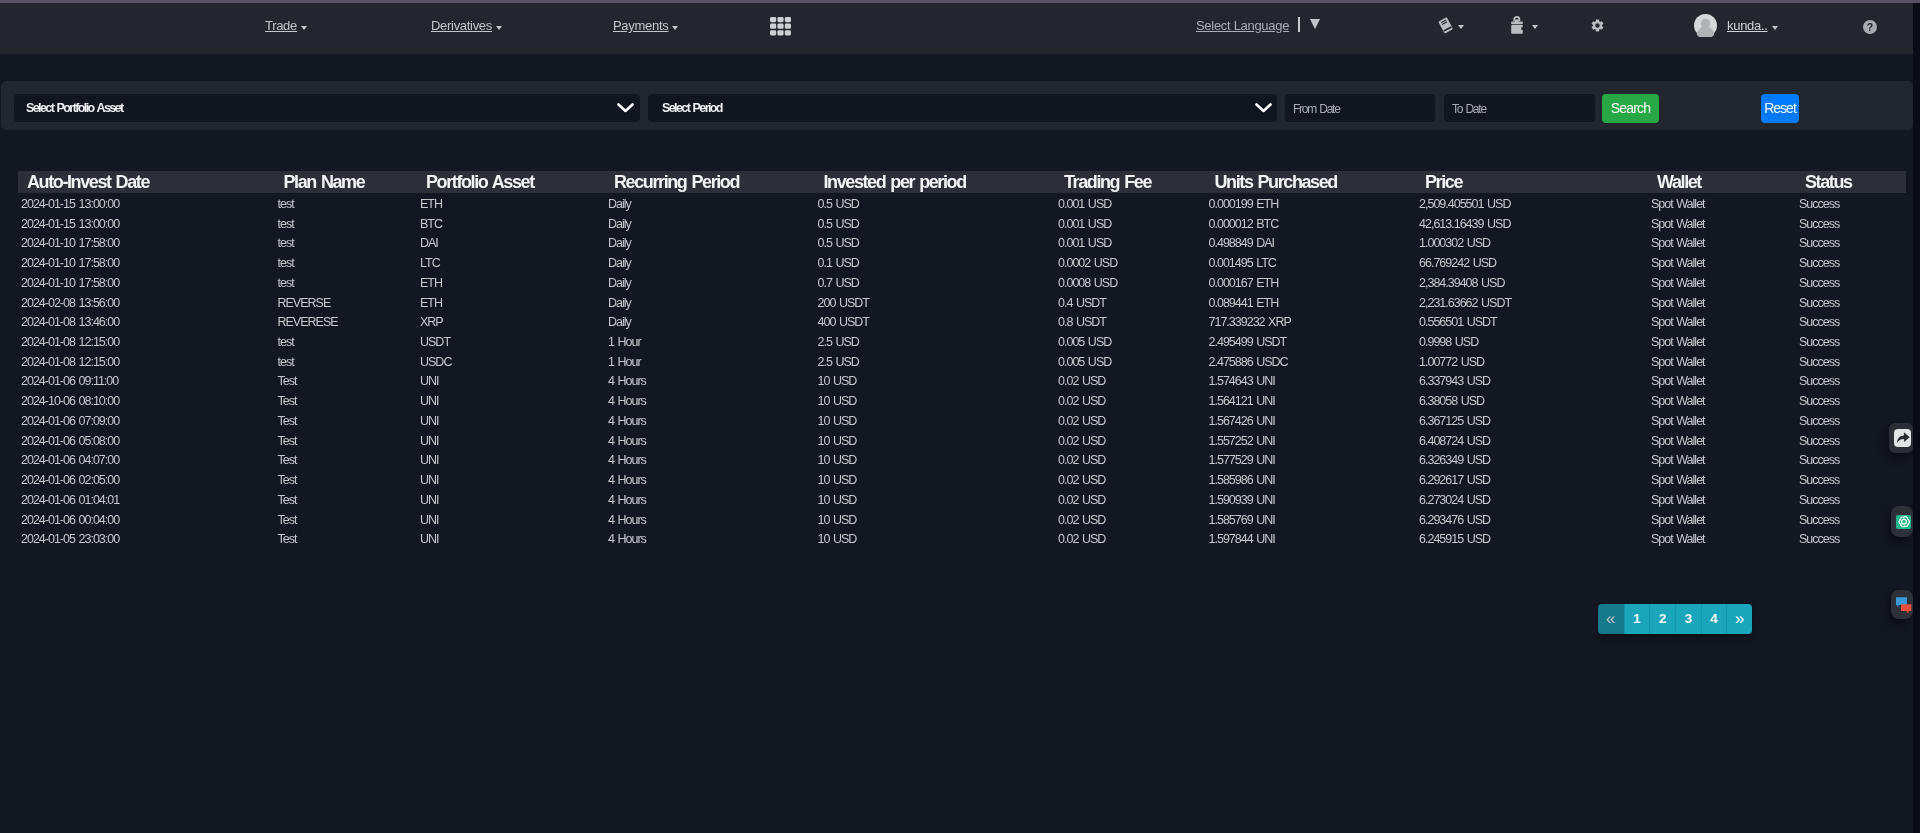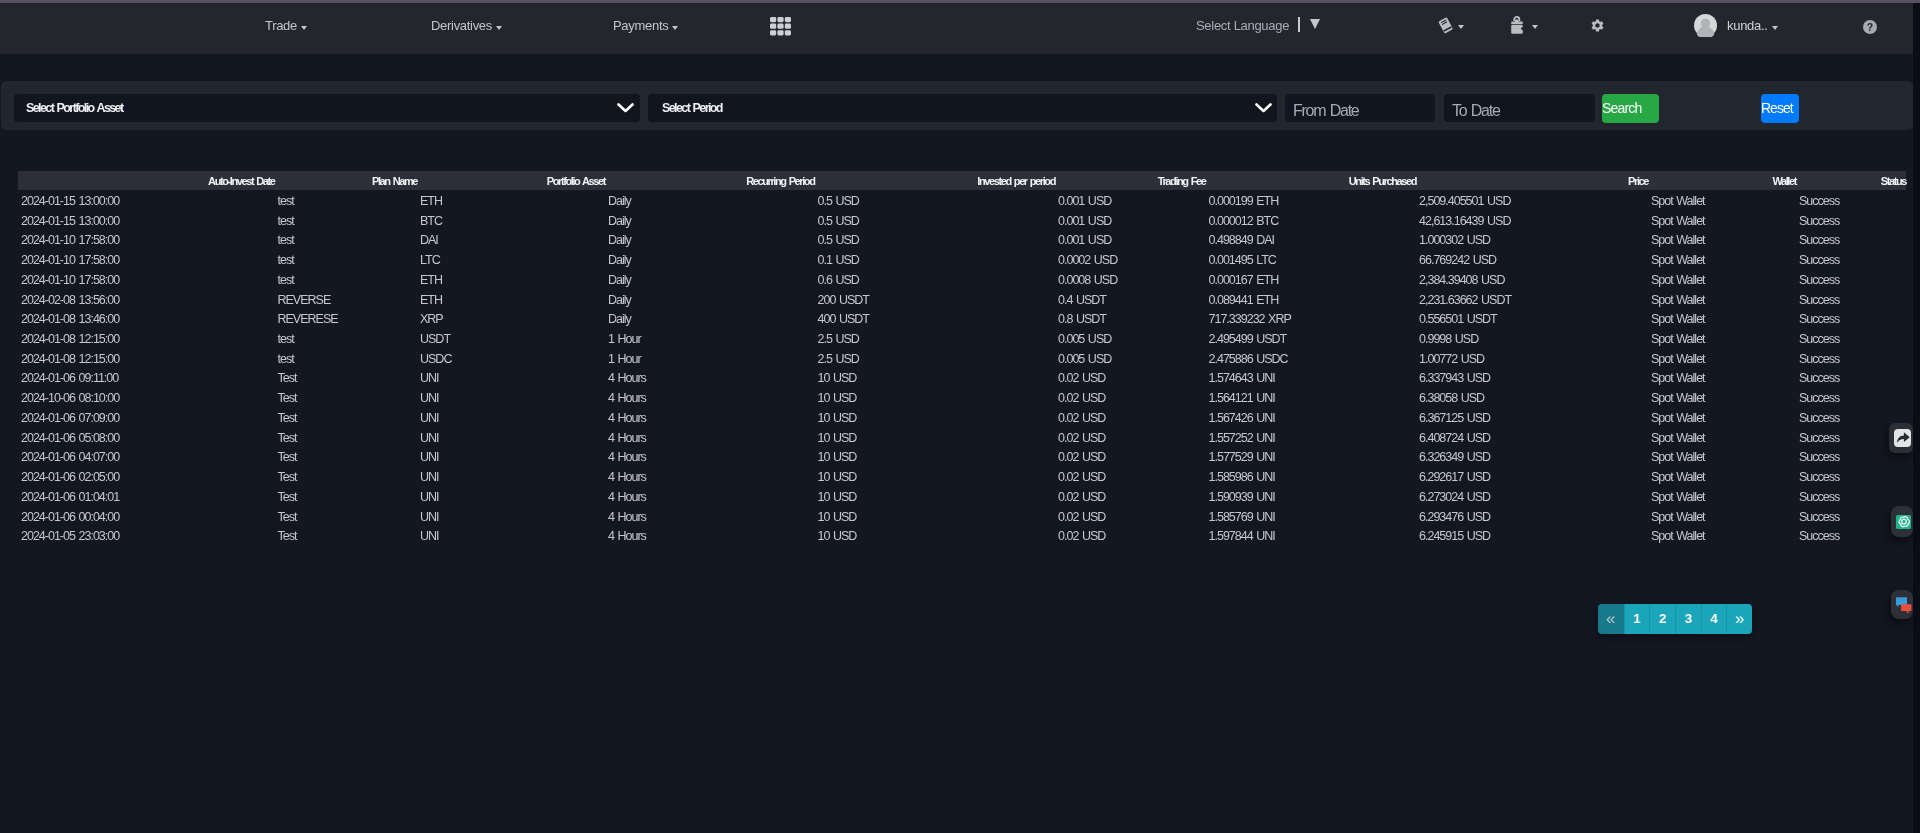--- a/index.html
+++ b/index.html
@@ -1,31 +1,31 @@
 <!DOCTYPE html>
 <html><head>
 <meta charset="utf-8">
 <style>
 * { margin:0; padding:0; box-sizing:border-box; }
 html,body { width:1920px; height:833px; overflow:hidden; background:#131722; font-family:"Liberation Sans", sans-serif; }
 .abs { position:absolute; }
 #topstrip { position:absolute; left:0; top:0; width:1920px; height:3px; background:#575163; }
 #nav { position:absolute; left:0; top:3px; width:1920px; height:51px; background:#23262d; }
-.navitem { position:absolute; top:15px; font-size:13px; letter-spacing:-0.3px; color:#c3c5ca; white-space:nowrap; }
+.navitem { position:absolute; top:15px; font-size:13px; letter-spacing:-0.3px; color:#c3c5ca; white-space:nowrap;text-decoration:underline; }
 .caret { display:inline-block; width:0; height:0; border-left:3.5px solid transparent; border-right:3.5px solid transparent; border-top:4px solid #c3c5ca; vertical-align:0px; margin-left:4px; }
 #card { position:absolute; left:1px; top:81px; width:1912px; height:49px; background:#22262f; border-radius:5px; }
 .field { position:absolute; top:94px; height:28px; background:#111520; border-radius:4px; }
 .sel-label { position:absolute; top:101px; font-size:12.5px; font-weight:bold; letter-spacing:-1.6px; word-spacing:1.5px; color:#eef0f3; }
-.inp-label { position:absolute; top:102px; font-size:16px; letter-spacing:-1.25px; word-spacing:1.2px; color:#a6abb5; }
-.btn { position:absolute; top:94px; height:29px; border-radius:4px; color:#fff; font-size:14px; line-height:28px; }
+.inp-label { position:absolute; top:102px; font-size:12px; letter-spacing:-1.25px; word-spacing:1.2px; color:#a6abb5; }
+.btn { position:absolute; top:94px; height:29px; border-radius:4px; color:#fff; font-size:14px; text-align:center; line-height:28px; }
 #search { left:1602px; width:57px; background:#28a745; letter-spacing:-0.8px; }
 #reset { left:1761px; width:38px; background:#007bff; letter-spacing:-1.0px; }
 table { position:absolute; left:18px; top:171px; width:1888px; border-collapse:collapse; table-layout:fixed; }
 thead tr { height:19px; background:#2c2f38; }
-th { font-size:11px; font-weight:bold; letter-spacing:-1.4px; word-spacing:1.4px; color:#f2f3f5; text-align:right; padding-left:21px; padding-top:1px; }
+th { font-size:18px; font-weight:bold; letter-spacing:-1.4px; word-spacing:1.4px; color:#f2f3f5; text-align:left; padding-left:9px; padding-top:1px; }
 tbody tr { height:19.74px; }
 td { font-size:12.5px; letter-spacing:-1.0px; word-spacing:1.1px; color:#c6c8cc; padding-left:3px; padding-top:2px; white-space:nowrap; overflow:hidden; }
 #pager { position:absolute; left:1598px; top:604px; height:30px; border-radius:4px; overflow:hidden; box-shadow:0 3px 6px rgba(0,0,0,.4); }
 .pcell { float:left; width:25.7px; height:30px; background:#1aa5bb; color:#fff; font-size:13.5px; font-weight:bold; text-align:center; line-height:30px; border-left:1px solid #1495a9; }
 .pcell.first { background:#16798c; color:#c0c6c9; border-left:none; }
 .pcell.sym { font-size:17px; font-weight:400; line-height:29px; }
 #scrollstrip { position:absolute; left:1913px; top:3px; width:7px; height:830px; background:#0a0d15; }
 .widget { position:absolute; }
 </style>
 </head>
@@ -180,21 +180,21 @@
         <td>0.001495 LTC</td>
         <td>66.769242 USD</td>
         <td>Spot Wallet</td>
         <td>Success</td>
       </tr>
 <tr>
         <td>2024-01-10 17:58:00</td>
         <td>test</td>
         <td>ETH</td>
         <td>Daily</td>
-        <td>0.6 USD</td>
+        <td>0.7 USD</td>
         <td>0.0008 USD</td>
         <td>0.000167 ETH</td>
         <td>2,384.39408 USD</td>
         <td>Spot Wallet</td>
         <td>Success</td>
       </tr>
 <tr>
         <td>2024-02-08 13:56:00</td>
         <td>REVERSE</td>
         <td>ETH</td>

